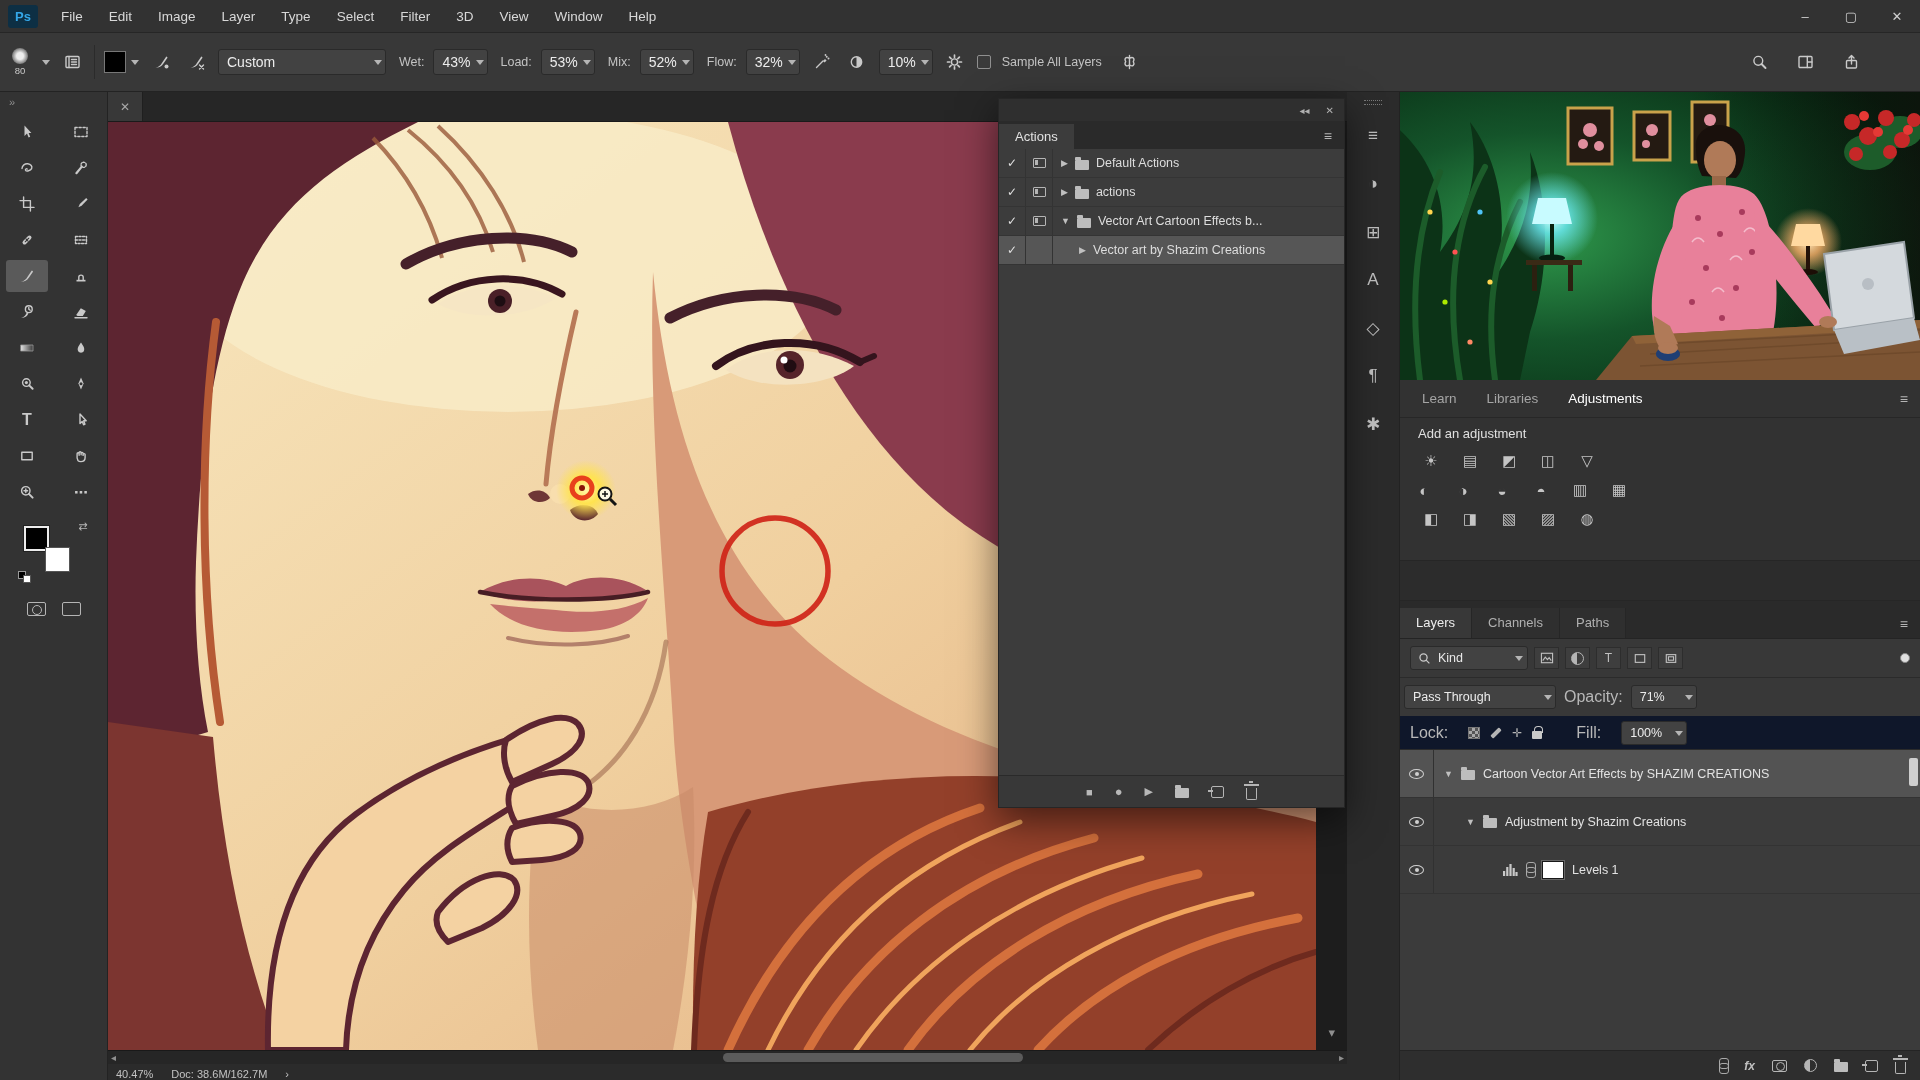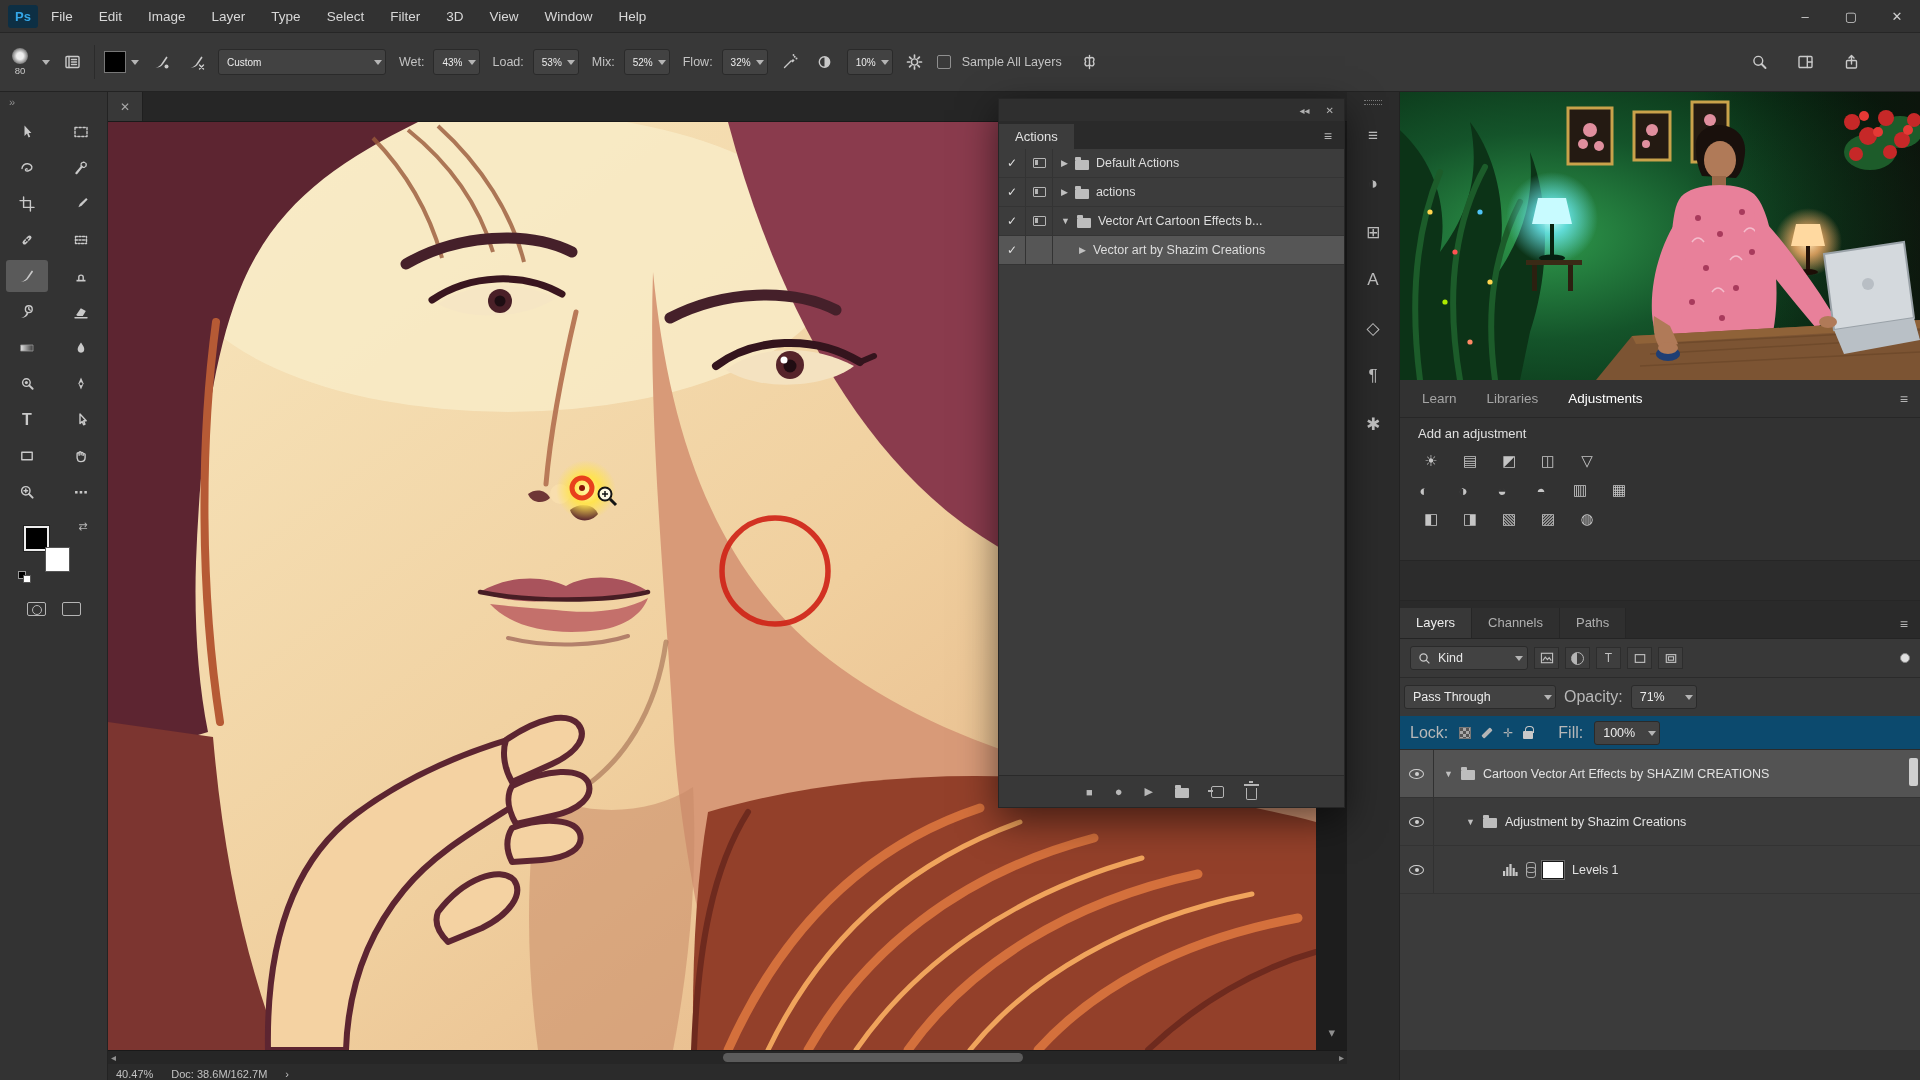--- a/index.html
+++ b/index.html
@@ -2,30 +2,30 @@
 <html><head>
 <meta charset="utf-8">
 <style>
   *{margin:0;padding:0;box-sizing:border-box}
   html,body{width:1920px;height:1080px;overflow:hidden;background:#1e1e1e}
   body{font-family:"Liberation Sans","DejaVu Sans",sans-serif;color:#cfcfcf;font-size:13px}
   .app{position:relative;width:1920px;height:1080px;background:#1e1e1e;overflow:hidden}
 
   
   .menubar{position:absolute;left:0;top:0;width:1920px;height:33px;background:#323232;display:flex;align-items:center;padding-left:8px;z-index:30;border-bottom:1px solid #262626}
-  .pslogo{width:30px;height:23px;border-radius:3px;background:#0d2f44;color:#34a7e8;font-weight:700;font-size:13px;display:flex;align-items:center;justify-content:center;}
+  .pslogo{width:30px;height:23px;border-radius:3px;background:#0d2f44;color:#34a7e8;font-weight:700;font-size:13px;display:flex;align-items:center;justify-content:center;margin-right:10px}
   .menu-item{padding:0 13px;font-size:13.5px;color:#d8d8d8;line-height:33px;cursor:default}
   .winctl{position:absolute;right:0;top:0;height:33px;display:flex}
   .winctl span{width:46px;text-align:center;line-height:33px;font-size:13px;color:#cfcfcf}
 
   
   .optionsbar{position:absolute;left:0;top:33px;width:1920px;height:59px;background:#383838;border-bottom:1px solid #232323;display:flex;align-items:center;gap:9px;padding:0 12px;z-index:25}
   .ob-sep{width:1px;height:34px;background:#2b2b2b}
   .dd{width:0;height:0;border:4px solid transparent;border-top:5px solid #b5b5b5;margin-top:5px;margin-left:5px}
-  .ob-field{display:flex;align-items:center;height:26px;background:#424242;border:1px solid #2a2a2a;border-radius:3px;padding:0 3px 0 8px;color:#ececec;font-size:10px}
+  .ob-field{display:flex;align-items:center;height:26px;background:#424242;border:1px solid #2a2a2a;border-radius:3px;padding:0 3px 0 8px;color:#ececec;font-size:14px}
   .ob-label{color:#c3c3c3;font-size:12.5px;margin-left:4px}
   .ob-ic{width:26px;height:26px;display:flex;align-items:center;justify-content:center}
   .ob-ic svg,.tool svg{stroke:#c9c9c9;fill:none;stroke-width:1.4;stroke-linecap:round;stroke-linejoin:round}
   .f{fill:#c9c9c9;stroke:none}
   .tip-preview{display:flex;flex-direction:column;align-items:center;line-height:10px}
   .tip-circle{width:16px;height:16px;border-radius:50%;background:radial-gradient(circle,#ededed 30%,#6a6a6a 75%,#3a3a3a 100%)}
   .tip-size{font-size:9.5px;color:#c9c9c9;margin-top:2px}
   .swatch-black{width:22px;height:22px;background:#000;border:1px solid #777}
   .cb{width:14px;height:14px;border:1px solid #8f8f8f;border-radius:2px;background:#3a3a3a;margin-right:7px}
   .ob-check{display:flex;align-items:center}
@@ -87,21 +87,21 @@
   .lp-tabs{height:38px;background:#2a2a2a;display:flex;align-items:flex-end;position:relative;border-bottom:1px solid #242424}
   .lp-tab{padding:0 16px;line-height:30px;height:30px;font-size:13px;color:#b0b0b0;background:#2f2f2f;border-right:1px solid #262626}
   .lp-tab.active{background:#383838;color:#ededed}
   .lp-kind{height:39px;display:flex;align-items:center;gap:7px;padding:0 10px;background:#383838;border-bottom:1px solid #2b2b2b}
   .kind-field{display:flex;align-items:center;height:24px;background:#424242;border:1px solid #2a2a2a;border-radius:3px;padding:0 4px 0 7px;gap:7px;color:#e8e8e8;width:118px;font-size:12.5px}
   .kf{width:25px;height:22px;display:flex;align-items:center;justify-content:center;color:#c0c0c0;background:#3e3e3e;border:1px solid #2d2d2d;margin-left:-1px;font-size:12px}
   .kind-dot{margin-left:auto;width:10px;height:10px;border-radius:50%;background:#e0e0e0;border:1px solid #888}
   .lp-blend{height:38px;display:flex;align-items:center;gap:8px;padding:0 4px;background:#383838}
   .sel-field{display:flex;align-items:center;justify-content:space-between;height:24px;background:#424242;border:1px solid #2a2a2a;border-radius:3px;padding:0 3px 0 8px;color:#ececec;font-size:12.5px}
   .lp-label{color:#b8b8b8;font-size:16px}
-  .lp-lock{height:34px;display:flex;align-items:center;gap:11px;padding:0 10px;background:#0c4a6e;border-bottom:1px solid #2b2b2b}
+  .lp-lock{height:34px;display:flex;align-items:center;gap:20px;padding:0 10px;background:#0f172a;border-bottom:1px solid #2b2b2b}
   .lock-ics{display:flex;gap:10px;align-items:center}
   .i-board{width:12px;height:12px;background:conic-gradient(#a8a8a8 25%,#555 0 50%,#a8a8a8 0 75%,#555 0);background-size:6px 6px;border:1px solid #777}
   .i-pencil{width:12px;height:4px;background:#b5b5b5;transform:rotate(-45deg);border-radius:1px}
   .i-cross{color:#b5b5b5;font-size:12px;font-weight:700}
   .i-lock{width:10px;height:8px;background:#c9c9c9;position:relative;margin-top:5px;border-radius:1px}
   .i-lock::before{content:"";position:absolute;top:-5px;left:1.5px;width:7px;height:6px;border:1.6px solid #c9c9c9;border-bottom:none;border-radius:4px 4px 0 0}
   .lp-list{position:relative;height:300px;background:#3b3b3b;overflow:hidden}
   .lrow{height:48px;display:flex;align-items:stretch;border-bottom:1px solid #333}
   .lrow.selected{background:#535353}
   .l-eye{width:34px;display:flex;align-items:center;justify-content:center;border-right:1px solid #313131}
@@ -817,20 +817,29 @@
                 <rect x="13.4" y="9" width="2.2" height="4"></rect>
               </g>
           </svg>
           <span class="i-chain"></span>
           <span class="thumb-mask"></span>
           <span class="l-name">Levels 1</span>
         </div>
       </div>
       <div class="lp-scroll"></div>
     </div>
+    <div class="lp-foot">
+      <span class="i-chain"></span>
+      <span class="fx">fx</span>
+      <span class="i-mask2"></span>
+      <span class="i-adj2"></span>
+      <span class="i-folder"></span>
+      <span class="i-newlayer"></span>
+      <span class="i-trash"></span>
+    </div>
   </div>
 
   <div class="actions">
     <div class="ap-mini">
       <span>◂◂</span>
       <span>✕</span>
     </div>
     <div class="ap-tabs">
       <div class="ap-tab">Actions</div>
       <span class="panel-menu" style="bottom:5px;top:auto">≡</span>

